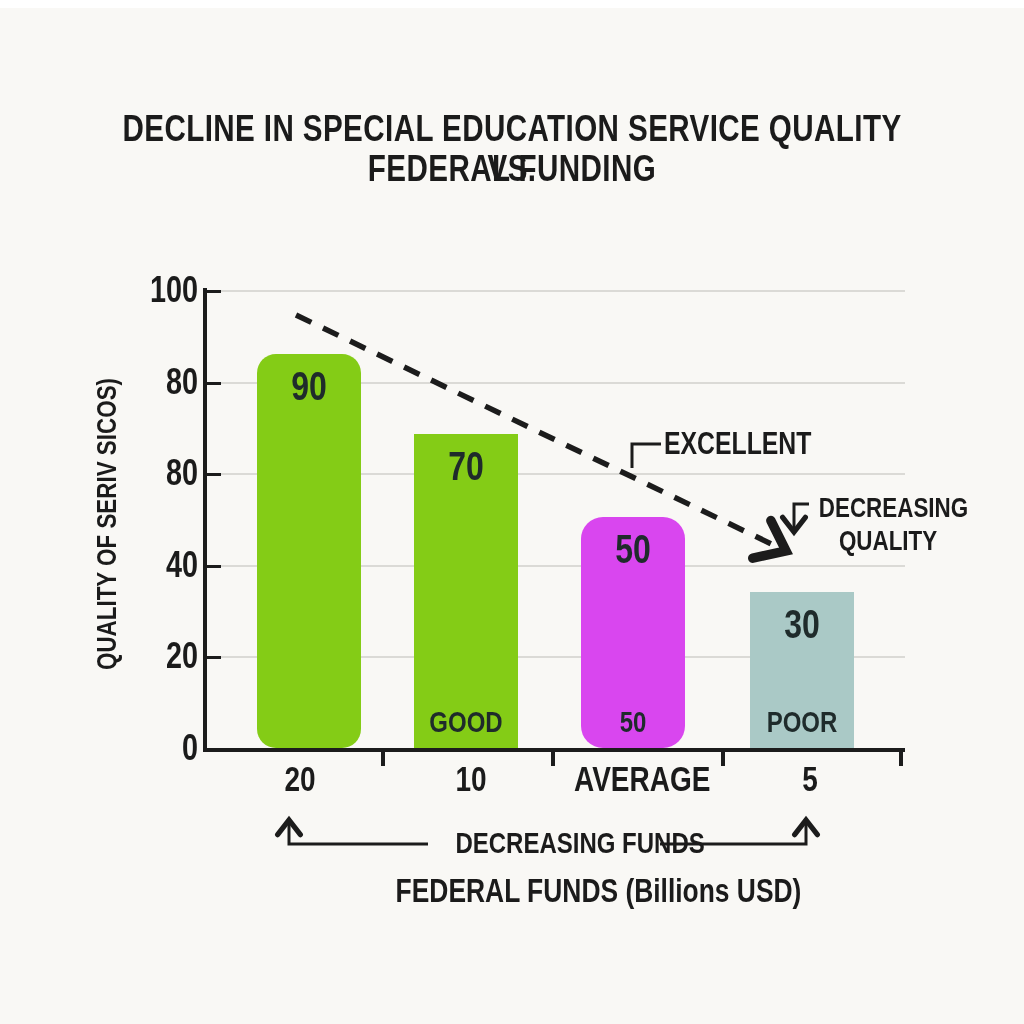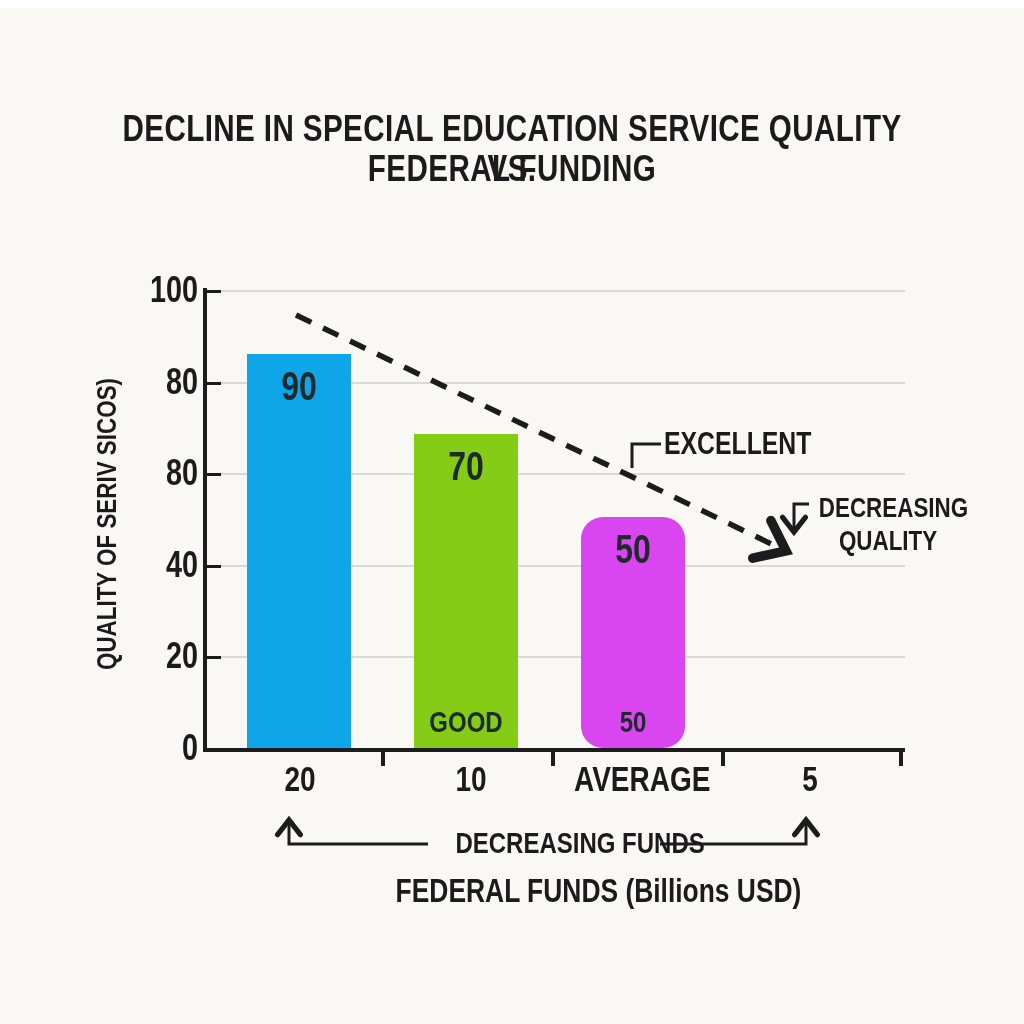--- a/index.html
+++ b/index.html
@@ -49,31 +49,35 @@
 
   <div id="title1" class="abs title-line cond">DECLINE IN SPECIAL EDUCATION SERVICE QUALITY VS.</div>
   <div id="title2" class="abs title-line cond">FEDERAL FUNDING</div>
 
   <div class="abs gridline" style="top:282px"></div>
   <div class="abs gridline" style="top:374px"></div>
   <div class="abs gridline" style="top:465px"></div>
   <div class="abs gridline" style="top:557px"></div>
   <div class="abs gridline" style="top:648px"></div>
 
-  <div class="abs bar" style="left: 247px; height: 394px; background: #0ea5e9;">
+  <div class="abs bar" style="left: 257px; height: 394px; background: #84cc16; border-radius: 19px;">
     <div class="bar-value cond">90</div>
     <div class="bar-bottom-label cond"></div>
   </div>
   <div class="abs bar" style="left: 414px; height: 314px; background: #84cc16;">
     <div class="bar-value cond">70</div>
     <div class="bar-bottom-label cond">GOOD</div>
   </div>
   <div class="abs bar" style="left: 581px; height: 231px; background: #d946ef; border-radius: 22px;">
     <div class="bar-value cond">50</div>
     <div class="bar-bottom-label cond">50</div>
+  </div>
+  <div class="abs bar" style="left: 750px; height: 156px; background: rgb(170, 201, 198);">
+    <div class="bar-value cond">30</div>
+    <div class="bar-bottom-label cond">POOR</div>
   </div>
 
   <div class="abs y-spine"></div>
   <div class="abs x-spine"></div>
   <div class="abs tickstub" style="top:282px"></div>
   <div class="abs tickstub" style="top:374px"></div>
   <div class="abs tickstub" style="top:465px"></div>
   <div class="abs tickstub" style="top:557px"></div>
   <div class="abs tickstub" style="top:648px"></div>
   <div class="abs xtick" style="left:381px"></div>

